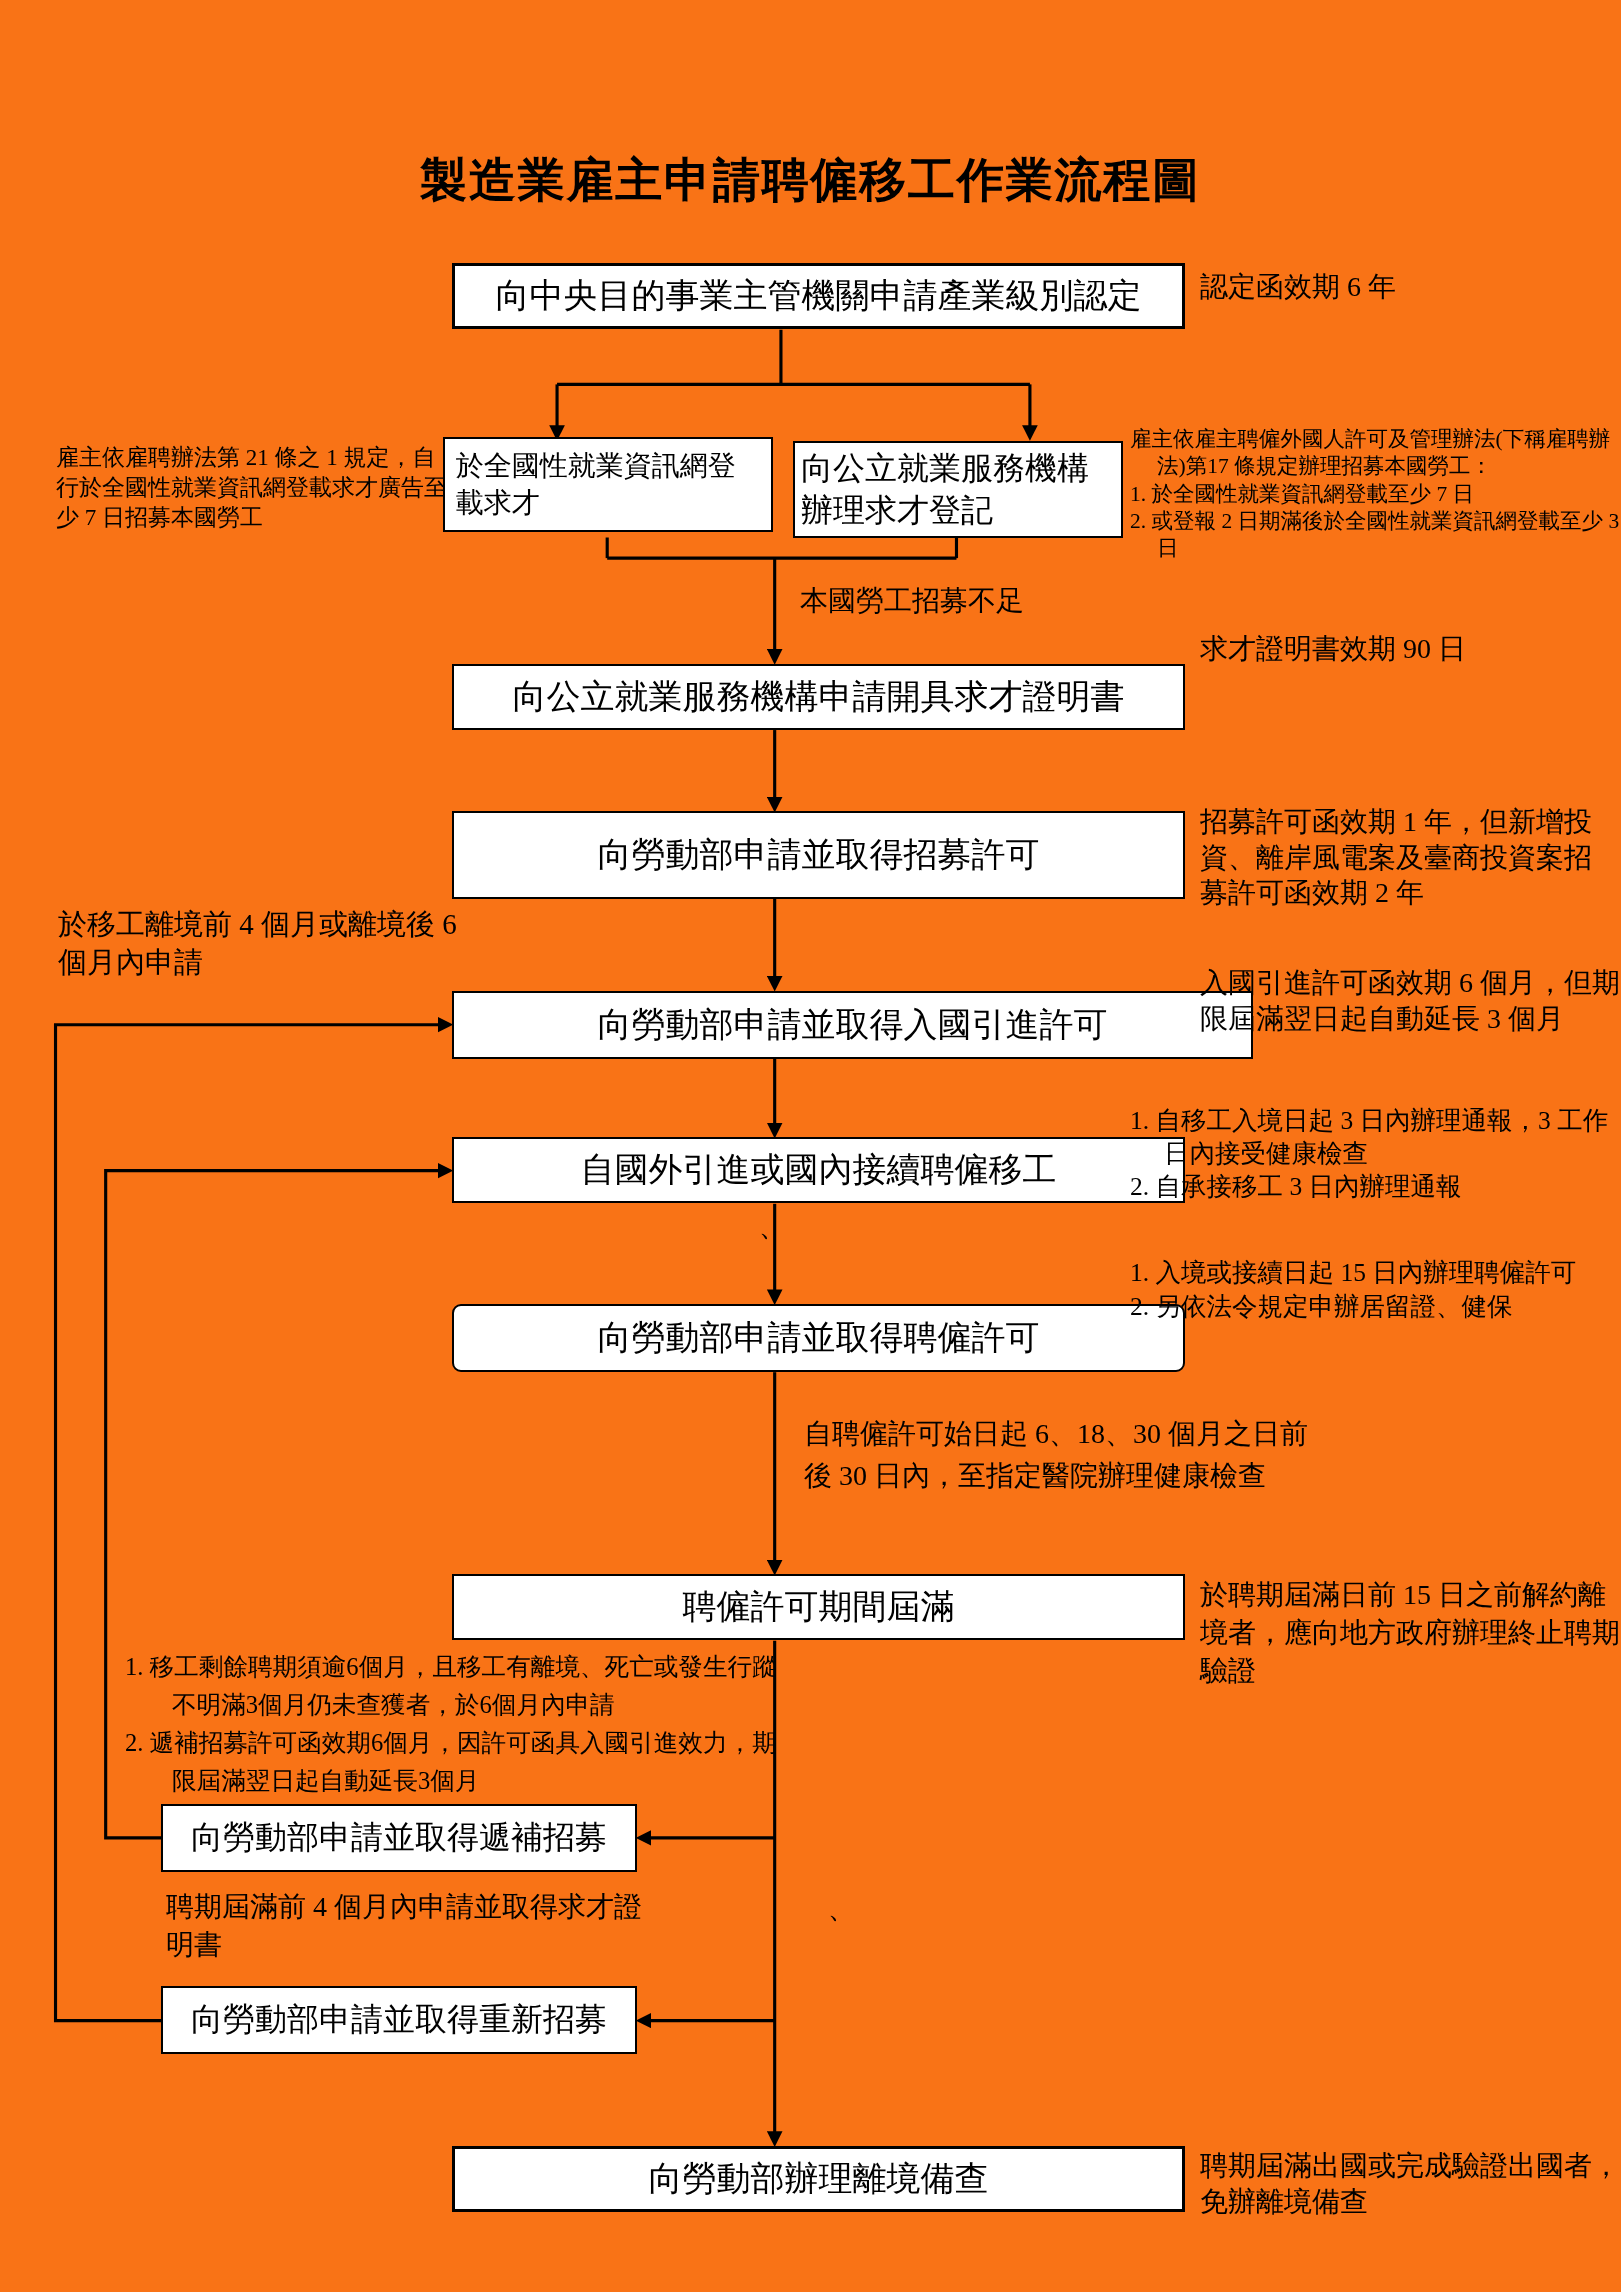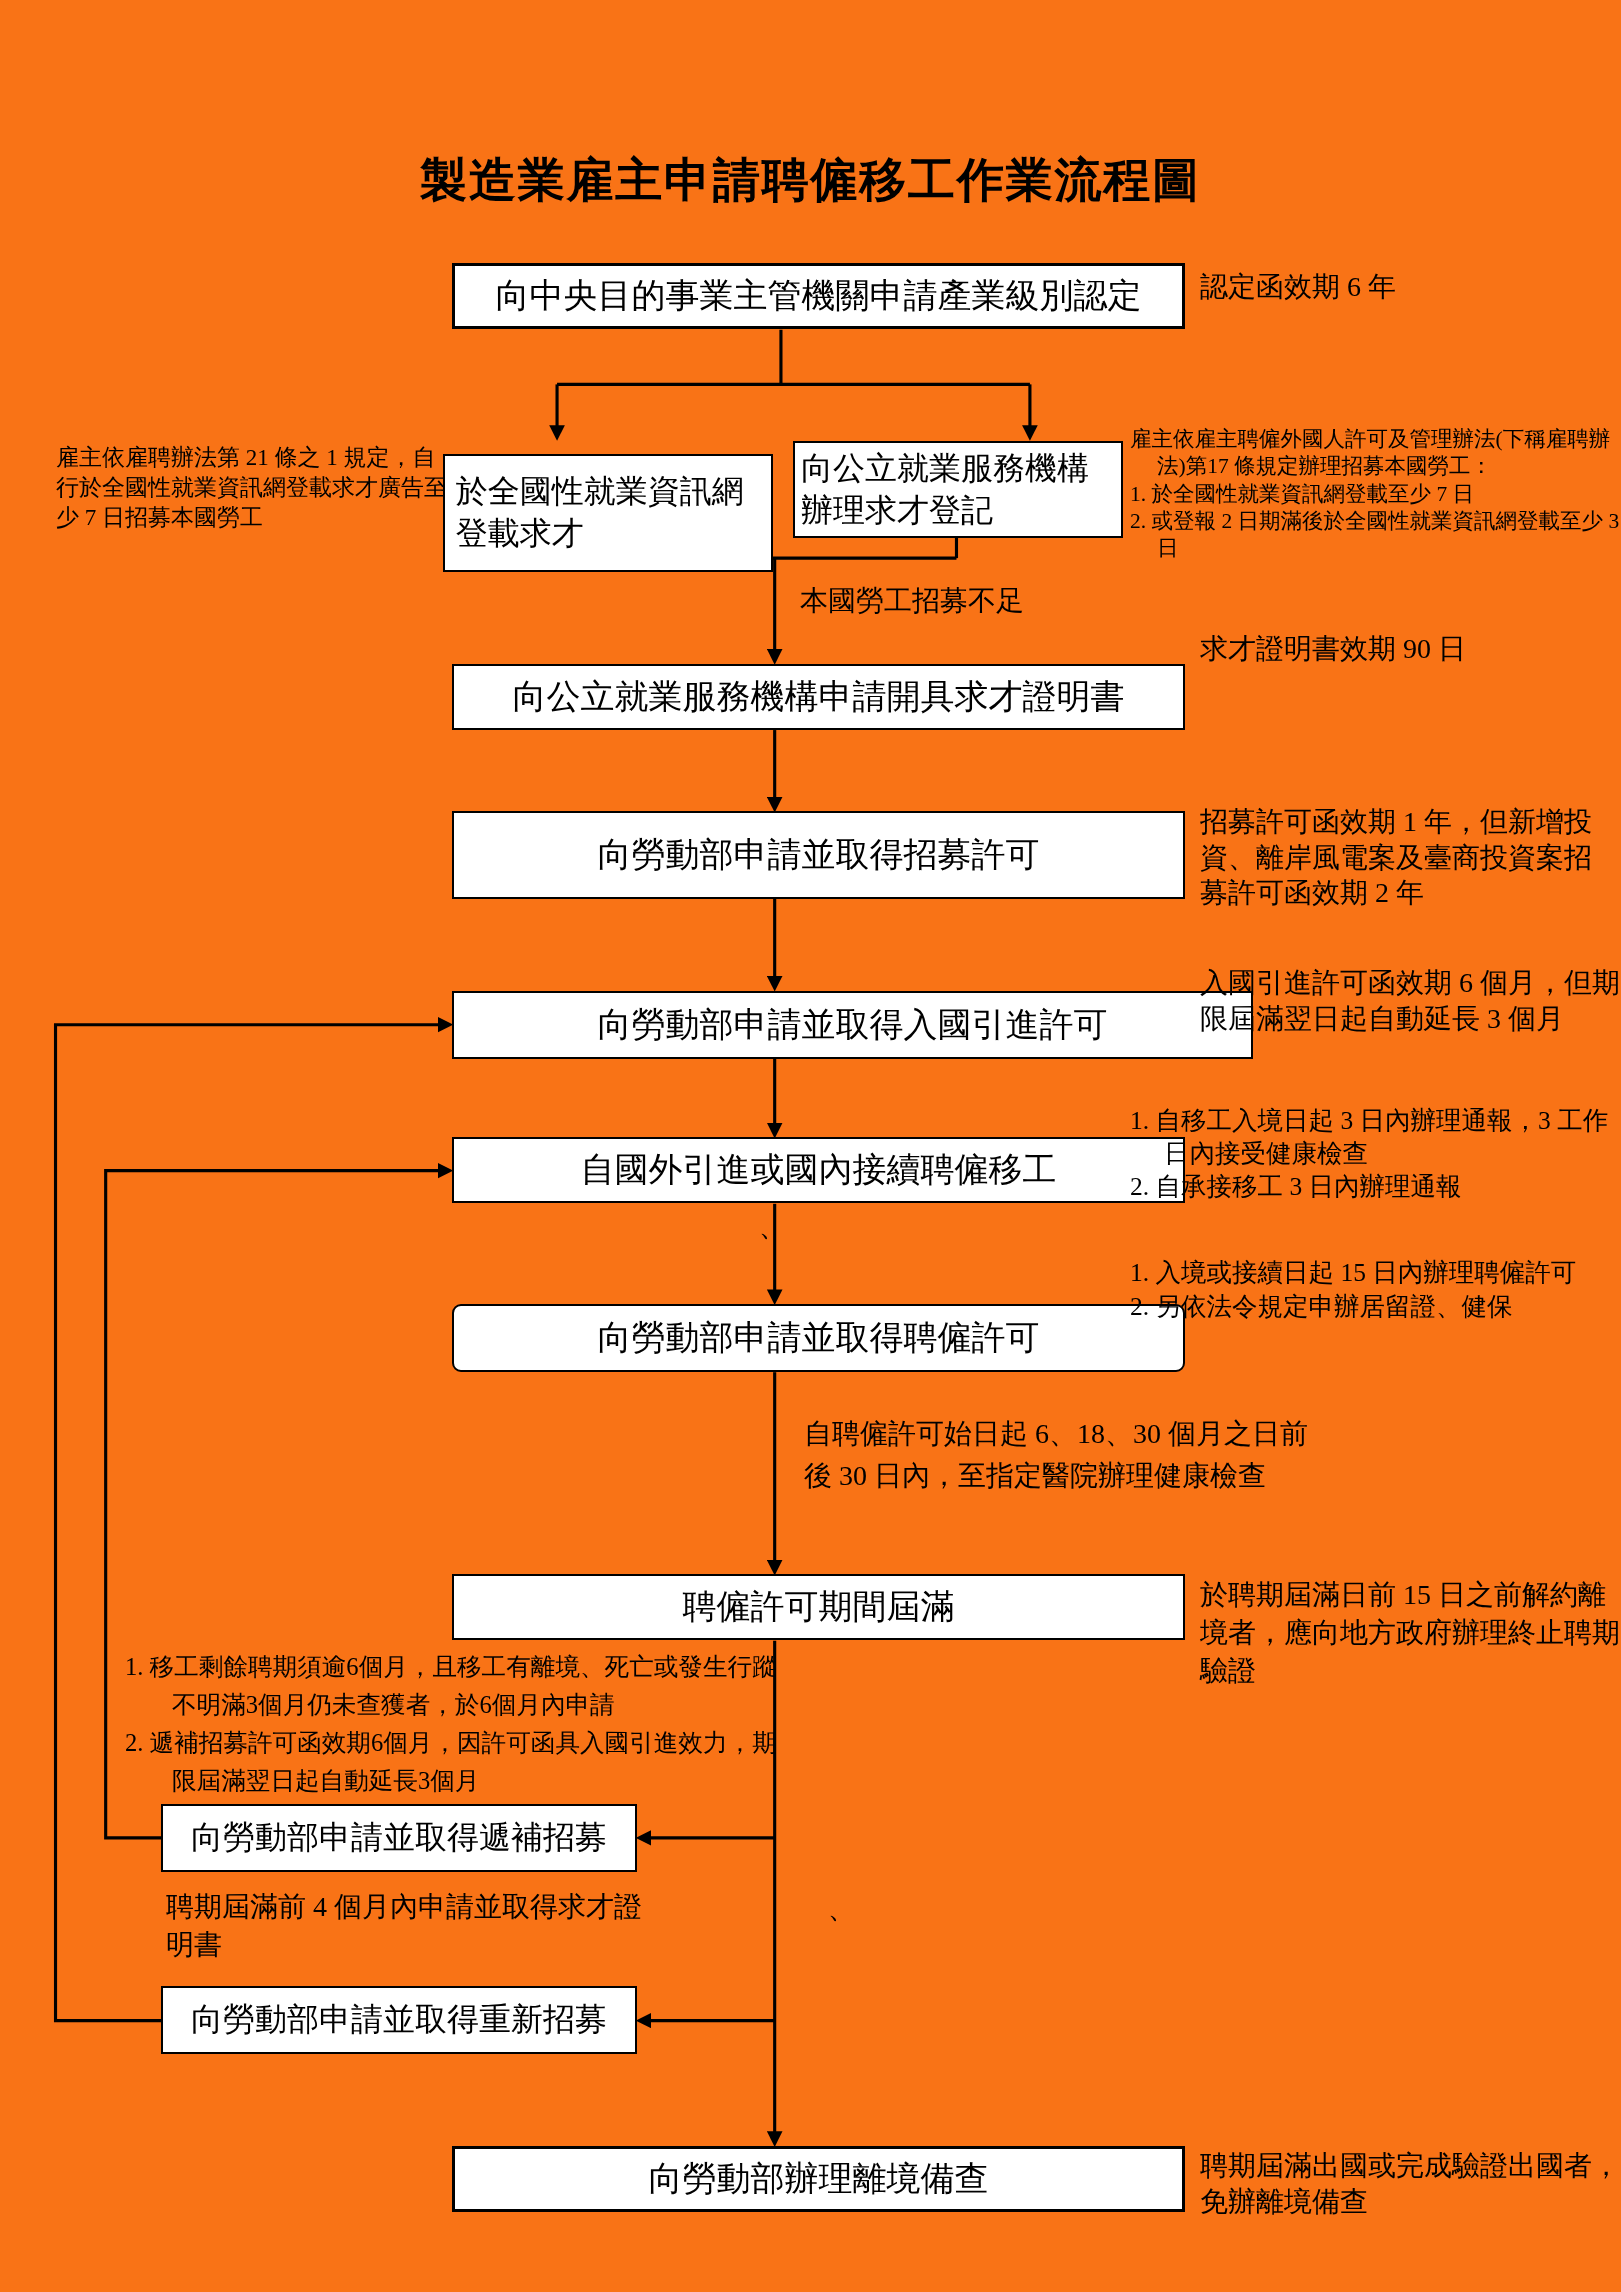--- a/index.html
+++ b/index.html
@@ -16,21 +16,21 @@
   }
   .fbox {
     position:absolute; background:#fff; border:2.7px solid #000; z-index:1;
     display:flex; align-items:center; justify-content:center;
     font-size:34px; line-height:1.3; padding:3.6px 10.7px; text-align:center;
   }
   .fbox.wrapbox { justify-content:flex-start; text-align:left; }
   .note { position:absolute; z-index:1; line-height:1.3; }
   .hang { display:block; }
   .b-a    { left:452px; top:263px;  width:733px; height:66px;  border-width:3.6px; }
-  .b-b1   { left:443px; top:454px;  width:330px; height:118px; font-size:32px; }
+  .b-b1   { left:443px; top:437px;  width:330px; height:95px; font-size:28px; }
   .b-b2   { left:793px; top:441px;  width:330px; height:97px; font-size:32px;padding-left:6px; }
   .b-c    { left:452px; top:664px;  width:733px; height:66px; }
   .b-d    { left:452px; top:811px;  width:733px; height:88px; }
   .b-e    { left:452px; top:991px; width:801px; height:68px; }
   .b-f    { left:452px; top:1137px; width:733px; height:66px; }
   .b-g    { left:452px; top:1304px; width:733px; height:68px;border-radius:9px; }
   .b-h    { left:452px; top:1574px; width:733px; height:66px; }
   .b-i    { left:161px; top:1804px; width:476px; height:68px; font-size:32px; }
   .b-k    { left:161px; top:1986px; width:476px; height:68px; font-size:32px; }
   .b-l    { left:452px; top:2146px; width:733px; height:66px; border-width:3.6px; }
@@ -105,20 +105,21 @@
   </div>
 
   <div class="note lbl-insuff">本國勞工招募不足</div>
 
   <div class="fbox b-c">向公立就業服務機構申請開具求才證明書</div>
   <div class="note n-c">求才證明書效期 90 日</div>
 
   <div class="fbox b-d">向勞動部申請並取得招募許可</div>
   <div class="note n-d">招募許可函效期 1 年，但新增投資、離岸風電案及臺商投資案招募許可函效期 2 年</div>
 
+  <div class="note n-e-left">於移工離境前 4 個月或離境後 6 個月內申請</div>
   <div class="fbox b-e">向勞動部申請並取得入國引進許可</div>
   <div class="note n-e">入國引進許可函效期 6 個月，但期限屆滿翌日起自動延長 3 個月</div>
 
   <div class="fbox b-f">自國外引進或國內接續聘僱移工</div>
   <div class="note n-f">
     <span class="hang">1. 自移工入境日起 3 日內辦理通報，3 工作日內接受健康檢查</span>
     <span class="hang">2. 自承接移工 3 日內辦理通報</span>
   </div>
   <div class="stray stray-1">、</div>
 

